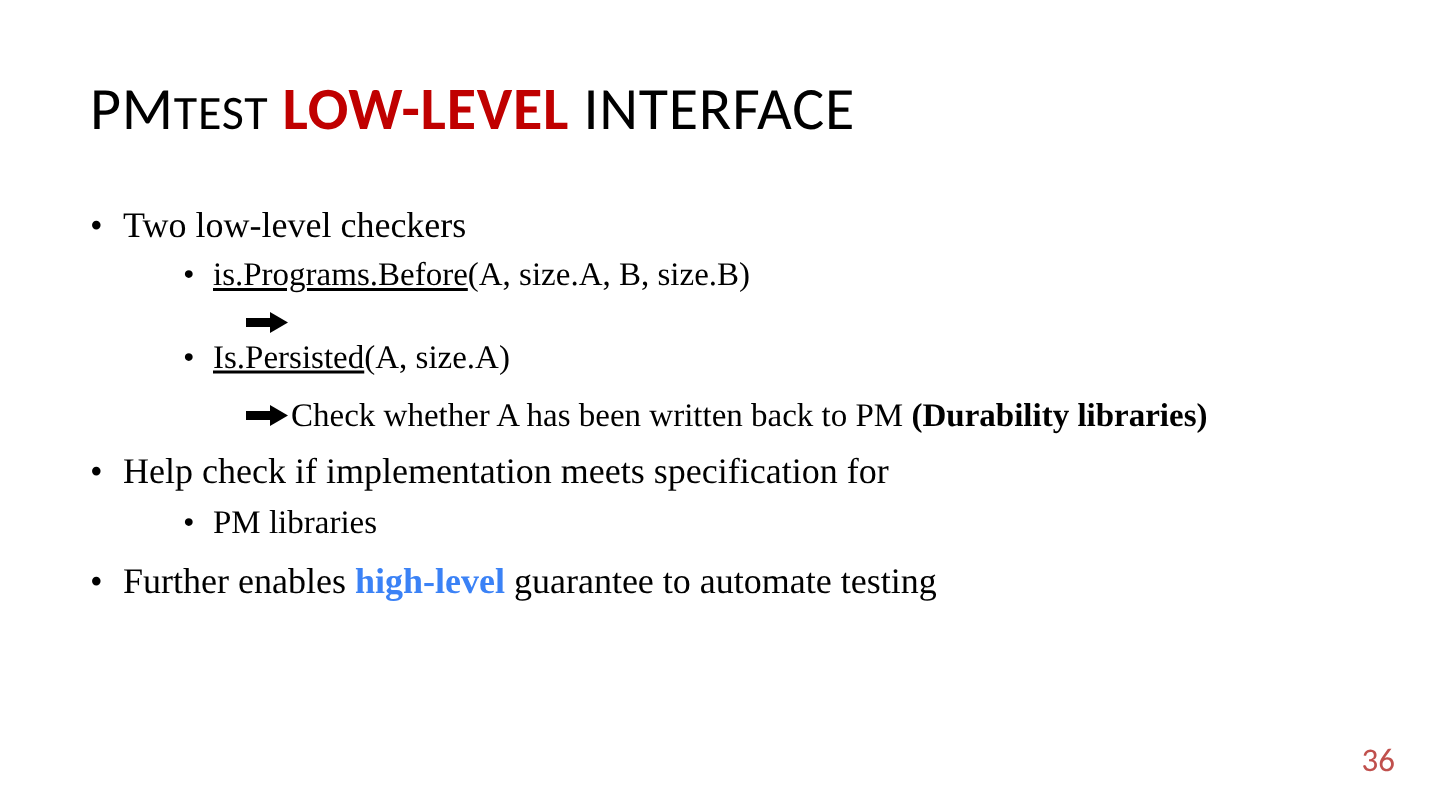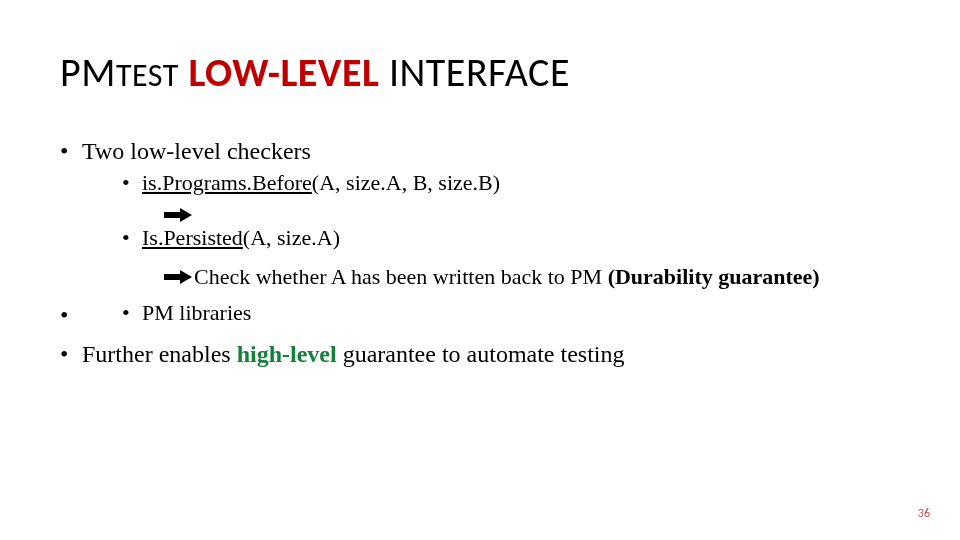--- a/index.html
+++ b/index.html
@@ -75,27 +75,27 @@
     font-size: 22px;
     line-height: 1.3;
   }
   .arrow {
     display: inline-block;
     width: 30px;
     flex-shrink: 0;
   }
   .arrow svg { display: block; }
   .bold { font-weight: 700; }
-  .red-bold { color: #15803d; font-weight: 700; }
+  .red-bold { color: #3b82f6; font-weight: 700; }
   .under { text-decoration: underline; }
   .pagenum {
     position: absolute;
     right: 30px;
     bottom: 20px;
-    font-size: 12px;
+    font-size: 22px;
     color: #C0504D;
   }
 </style>
 </head>
 <body>
 
 <div class="slide">
 
   <div class="title">
     <span class="pm">PM</span><span class="est">TEST</span>
@@ -126,26 +126,27 @@
         </li>
       </ul>
       <div class="arrow-line">
         <span class="arrow">
           <svg width="28" height="14" viewBox="0 0 28 14">
               <rect x="0" y="4" width="16" height="6" fill="#000"></rect>
               <polygon points="16,0 28,7 16,14" fill="#000"></polygon>
             </svg>
         </span>
         <span>
-          <span>Check whether A has been written back to PM </span><span class="bold">(Durability guarantee)</span>
+          <span>Check whether A has been written back to PM </span><span class="bold">(Durability libraries)</span>
         </span>
       </div>
     </li>
 
     <li style="margin-top:8px;">
+      <span>Help check if implementation meets specification for</span>
       <ul class="sub">
         <li>PM libraries</li>
       </ul>
     </li>
 
     <li style="margin-top:6px;">
       <span>Further enables </span><span class="red-bold">high-level</span><span> guarantee to automate testing</span>
     </li>
 
   </ul>

